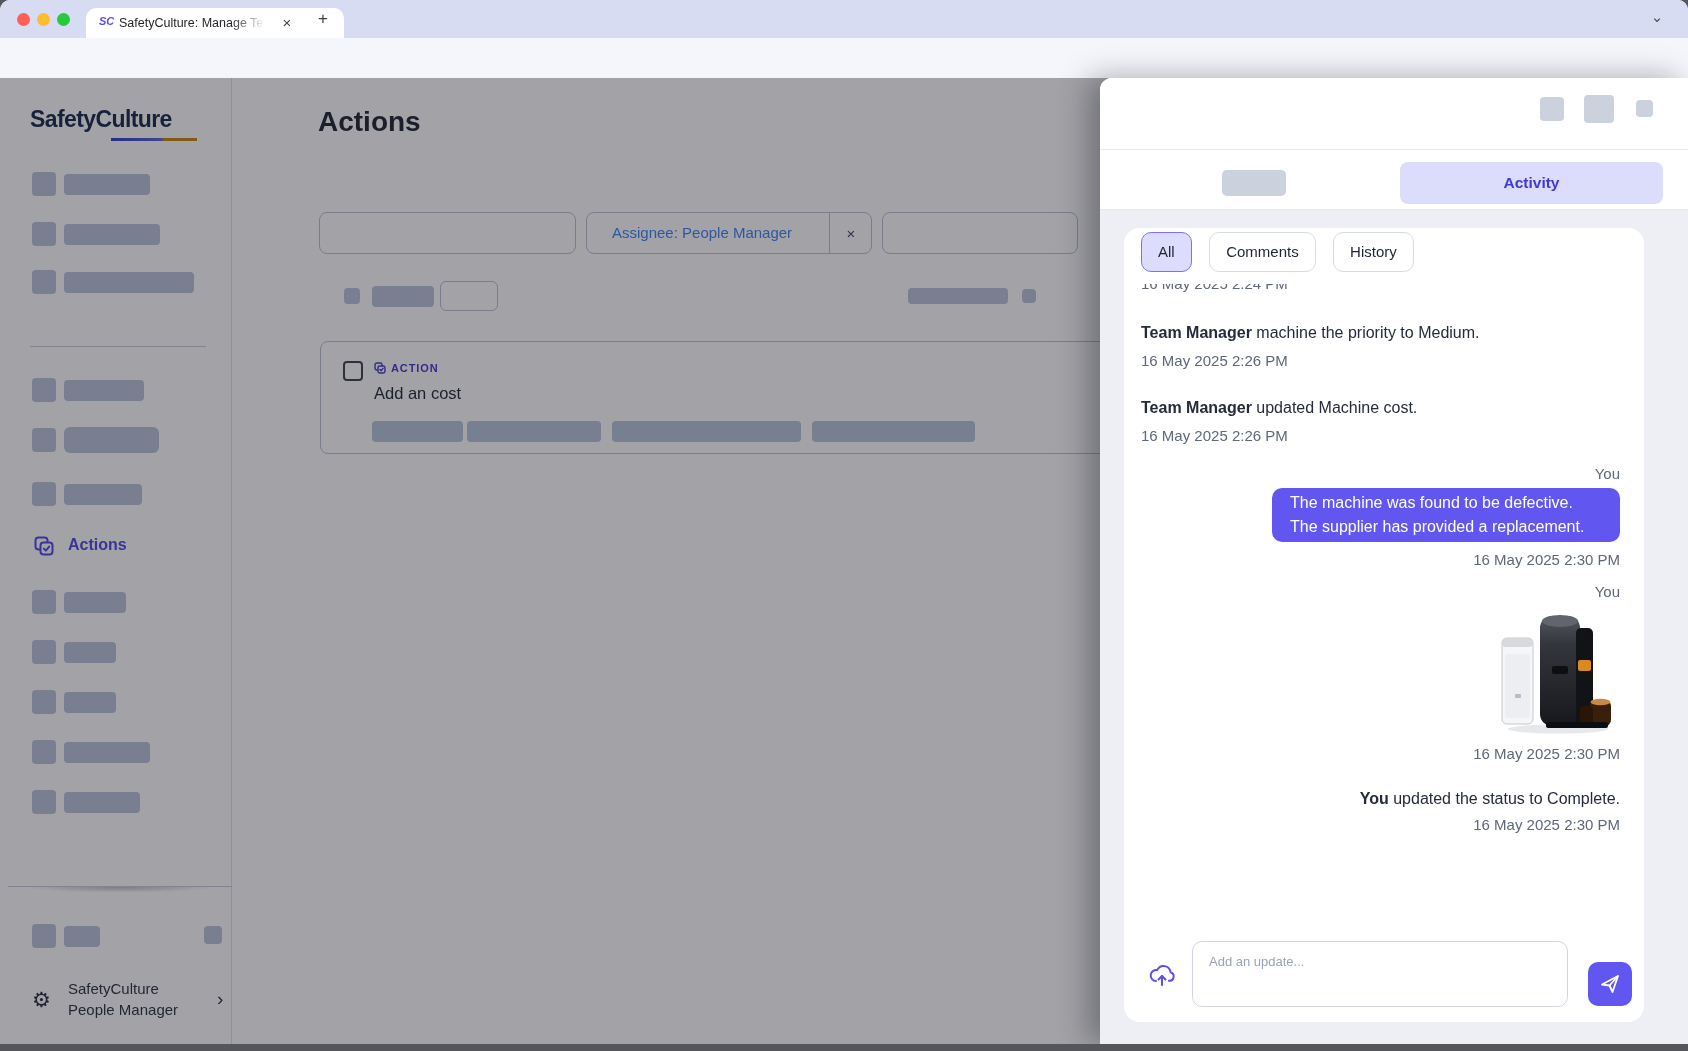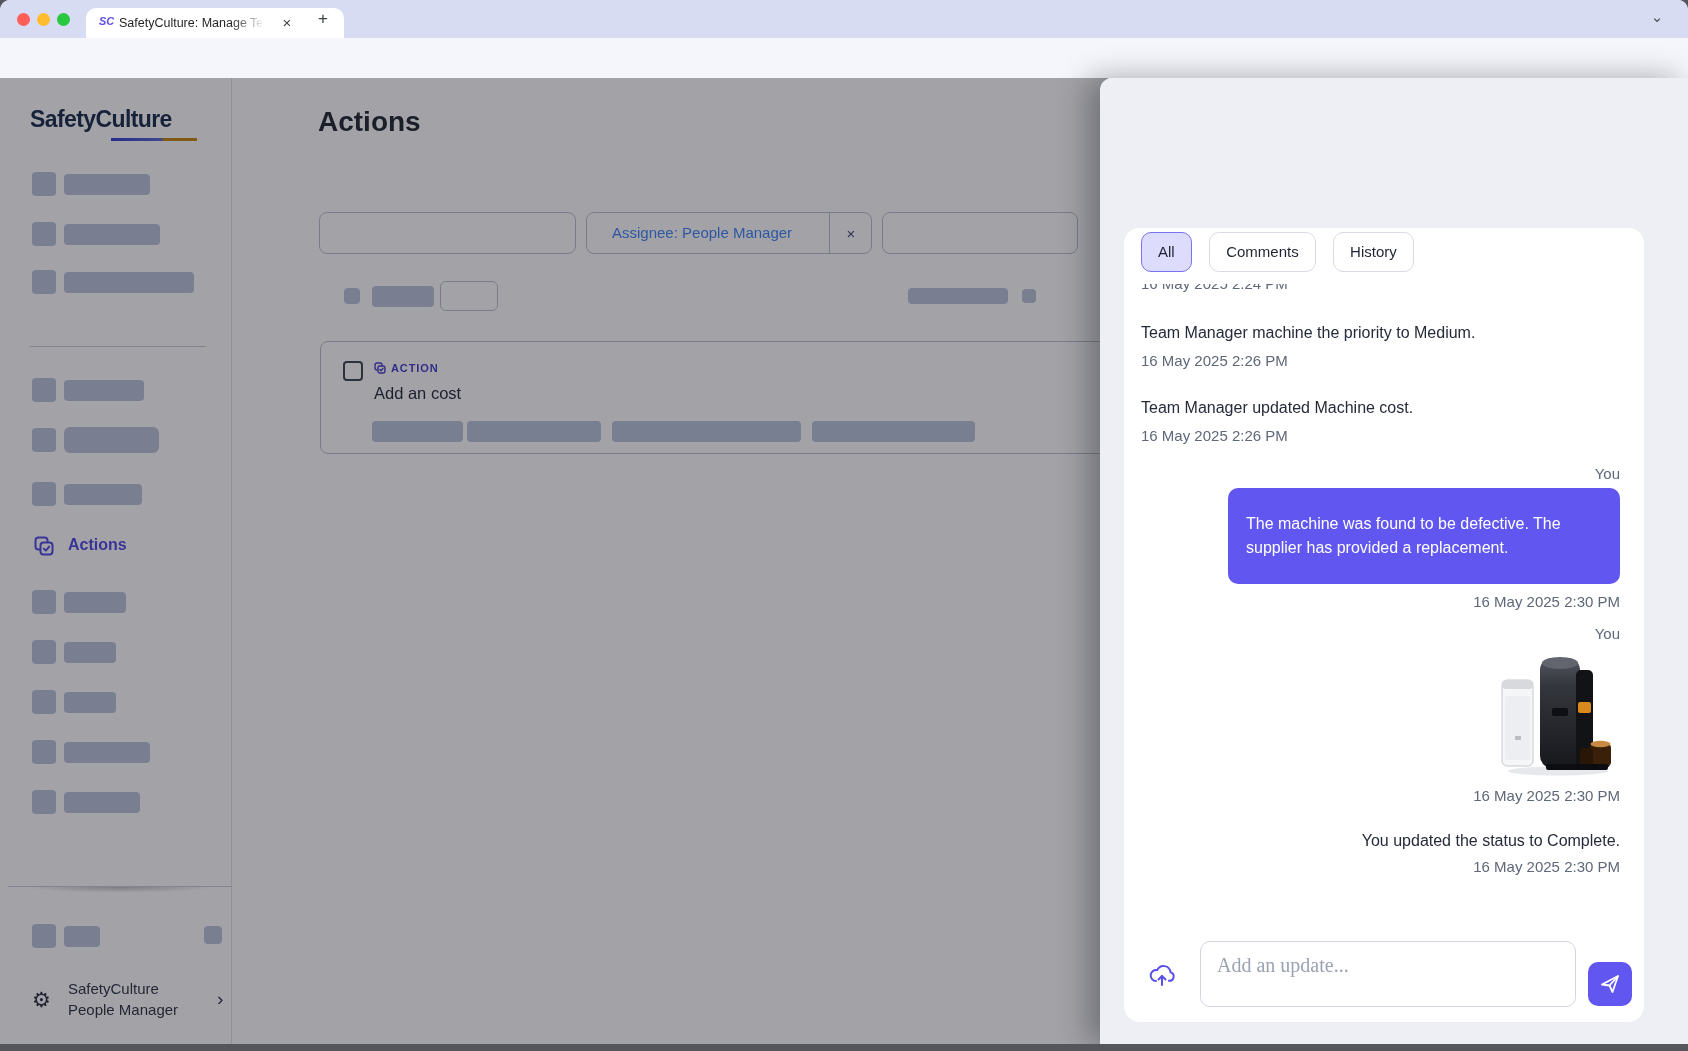--- a/index.html
+++ b/index.html
@@ -65,28 +65,28 @@
   #tab-skeleton { position:absolute; left:122px; top:92px; width:64px; height:26px; background:#ccd2dd; border-radius:5px; }
   #activity-tab { position:absolute; left:300px; top:84px; width:263px; height:42px; background:#dcddfb; border-radius:8px; text-align:center; line-height:42px; font-size:15.5px; font-weight:600; color:#4138d6; }
 
   #card { position:absolute; left:24px; top:150px; width:520px; height:794px; background:#fff; border-radius:16px; overflow:hidden; }
   #pill-row { position:relative; z-index:2; background:#fff; padding:4px 0 12px 17px; }
   .pill { display:inline-block; height:40px; line-height:38px; padding:0 16px; margin-right:13px; border:1px solid #d7dbe4; border-radius:10px; background:#fff; font-size:15px; color:#1e2432; }
   .pill.active { background:#dddcfc; border-color:#7a72ee; }
   #feed { position:relative; z-index:1; margin-top:-10px; padding:0 24px 0 17px; }
   .time { font-size:15px; color:#5e6878; line-height:20px; }
   .etext { font-size:16px; color:#252b3a; line-height:25px; max-width:345px; }
-  .etext b { font-weight:normal; }
+  .etext b { font-weight:bold; }
   .r { text-align:right; }
   .you { font-size:15px; color:#5d6878; text-align:right; line-height:20px; }
-  #bubble { margin-left:auto; width:392px; background:#6156f0; border-radius:10px; padding:24px 18px; font-size:16px; line-height:24px; color:#ffffff; }
+  #bubble { margin-left:auto; width:348px; background:#6156f0; border-radius:10px; padding:3px 18px; font-size:16px; line-height:24px; color:#ffffff; }
   #photo { margin-left:auto; width:126px; height:130px; }
   #composer { position:absolute; left:0; bottom:14px; width:520px; height:68px; z-index:3; background:#fff; }
   #upload-icon { position:absolute; left:24px; top:24px; width:28px; height:24px; }
-  #update-input { position:absolute; left:76px; top:1px; width:376px; height:66px; border:1px solid #d0d5e0; border-radius:10px; resize:none; font-family:Liberation Serif, serif; font-size:20px; color:#30384a; padding:12px 16px; outline:none; }
+  #update-input { position:absolute; left:68px; top:1px; width:376px; height:66px; border:1px solid #d0d5e0; border-radius:10px; resize:none; font-family:Liberation Sans, sans-serif; font-size:13px; color:#30384a; padding:12px 16px; outline:none; }
   #update-input::placeholder { color:#9aa3b3; }
   #send-btn { position:absolute; left:464px; top:22px; width:44px; height:44px; background:#6156f0; border-radius:10px; border:none; }
   #send-btn svg { position:absolute; left:10px; top:10px; }
 
   #bottom-bar { position:absolute; left:0; top:1044px; width:1688px; height:7px; background:#54565c; }
 </style>
 </head>
 <body>
 
 <div id="screen">
@@ -242,20 +242,28 @@
       <span id="action-title">Add an cost</span>
       <div class="chip" style="left:139px;width:91px"></div>
       <div class="chip" style="left:234px;width:134px"></div>
       <div class="chip" style="left:379px;width:189px"></div>
       <div class="chip" style="left:579px;width:163px"></div>
     </div>
 
     <div id="dim-overlay"></div>
 
     <div id="drawer">
+      <div id="drawer-header">
+        <div class="hd-sk" style="left:440px;top:19px;width:24px;height:24px"></div>
+        <div class="hd-sk" style="left:484px;top:17px;width:30px;height:28px"></div>
+        <div class="hd-sk" style="left:536px;top:22px;width:17px;height:17px"></div>
+        <div id="hd-divider"></div>
+        <div id="tab-skeleton"></div>
+        <div id="activity-tab">Activity</div>
+      </div>
 
       <div id="card">
         <div id="pill-row">
           <span class="pill active">All</span>
           <span class="pill">Comments</span>
           <span class="pill">History</span>
         </div>
 
         <div id="feed">
           <div class="time">16 May 2025 2:24 PM</div>

